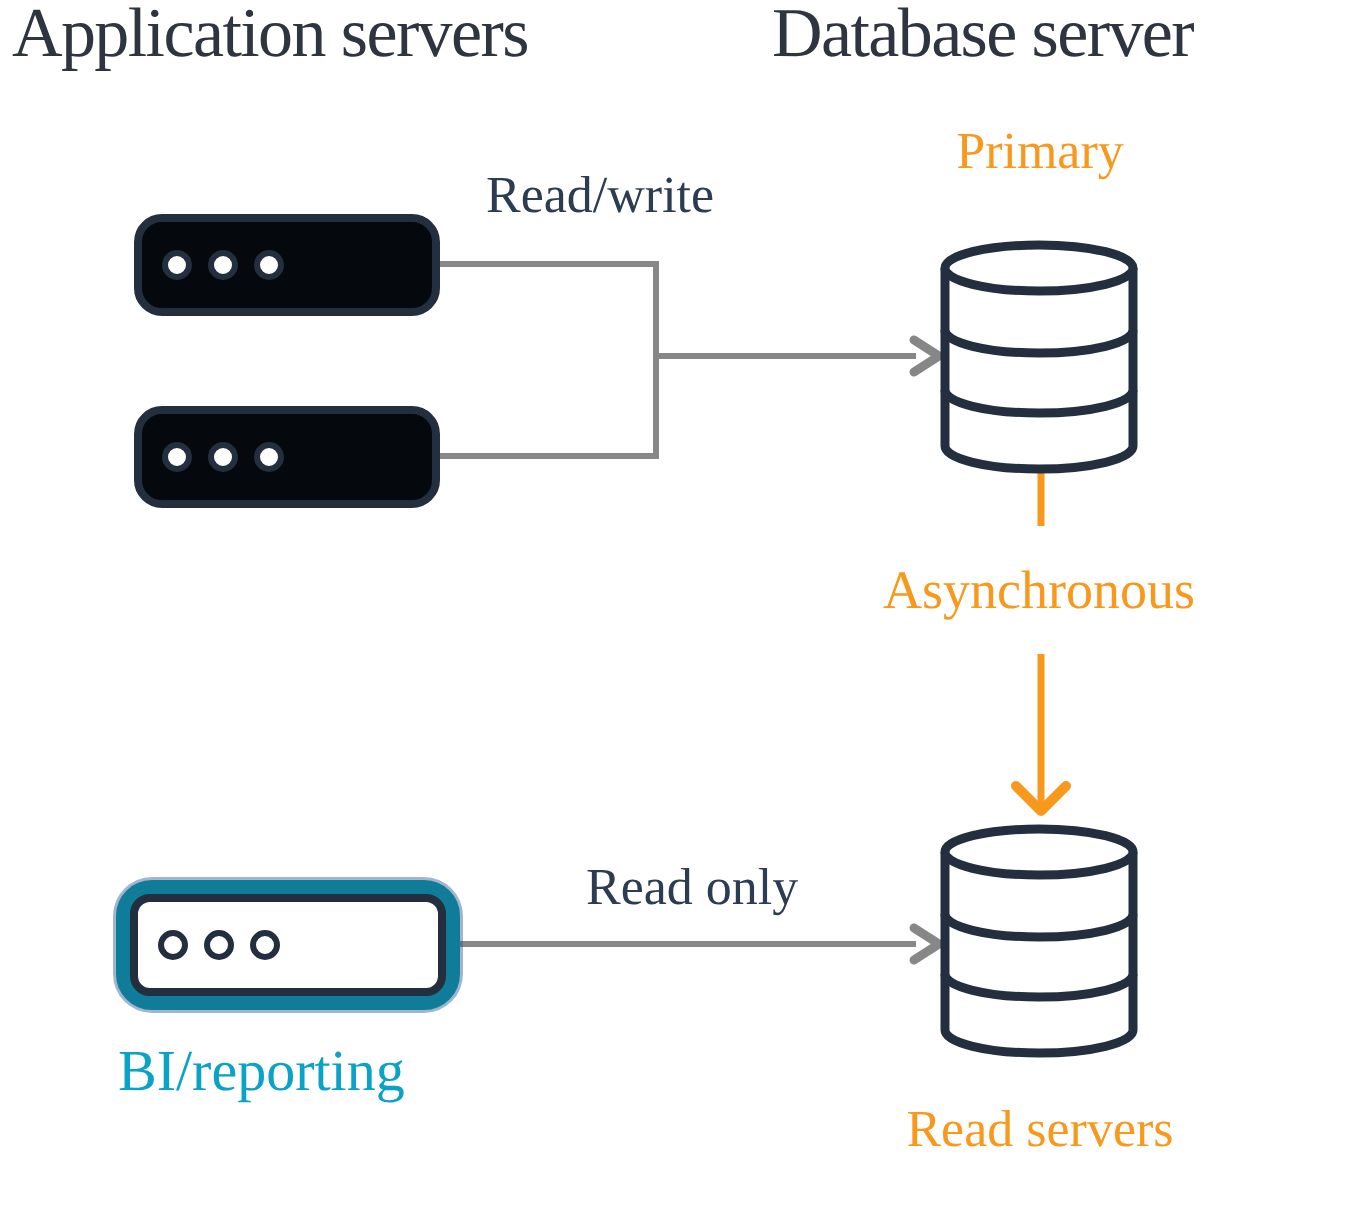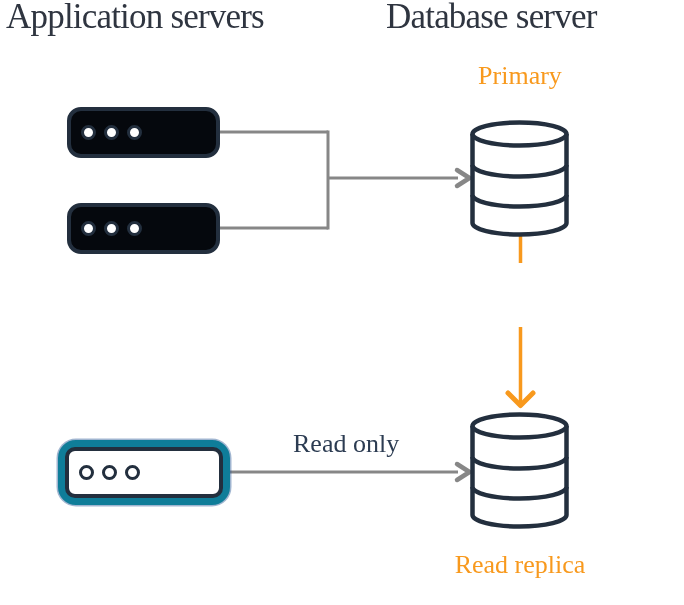--- a/index.html
+++ b/index.html
@@ -90,44 +90,47 @@
     <span class="dot"></span>
     <span class="dot"></span>
     <span class="dot"></span>
   </div>
   <div class="abs server-box server-2">
     <span class="dot"></span>
     <span class="dot"></span>
     <span class="dot"></span>
   </div>
 
+  <div class="abs edge-label read-write">Read/write</div>
   <div class="abs edge-label read-only">Read only</div>
 
   <div class="abs orange-label primary-label">Primary</div>
   <svg class="abs db-icon db-primary" width="101" height="119" viewBox="0 0 101 119">
     <path class="db-stroke" fill="#fff" d="M3.5 15 L3.5 104 A47 11.5 0 0 0 97.5 104 L97.5 15"></path>
     <ellipse class="db-stroke" fill="#fff" cx="50.5" cy="15" rx="47" ry="11.5"></ellipse>
     <path class="db-stroke" fill="none" d="M3.5 46 A47 11.5 0 0 0 97.5 46"></path>
     <path class="db-stroke" fill="none" d="M3.5 76 A47 11.5 0 0 0 97.5 76"></path>
   </svg>
 
   <div class="abs async-chip">
+    <span>Asynchronous</span>
   </div>
 
   <svg class="abs db-icon db-replica" width="101" height="119" viewBox="0 0 101 119">
     <path class="db-stroke" fill="#fff" d="M3.5 15 L3.5 104 A47 11.5 0 0 0 97.5 104 L97.5 15"></path>
     <ellipse class="db-stroke" fill="#fff" cx="50.5" cy="15" rx="47" ry="11.5"></ellipse>
     <path class="db-stroke" fill="none" d="M3.5 46 A47 11.5 0 0 0 97.5 46"></path>
     <path class="db-stroke" fill="none" d="M3.5 76 A47 11.5 0 0 0 97.5 76"></path>
   </svg>
-  <div class="abs orange-label replica-label">Read replica</div>
+  <div class="abs orange-label replica-label">Read servers</div>
 
   <div class="abs bi-outer">
     <div class="bi-inner">
       <span class="dot"></span>
       <span class="dot"></span>
       <span class="dot"></span>
     </div>
   </div>
   <div class="abs bi-label">
+    <div>BI/reporting</div>
   </div>
 
 </div>
 
 </body></html>

